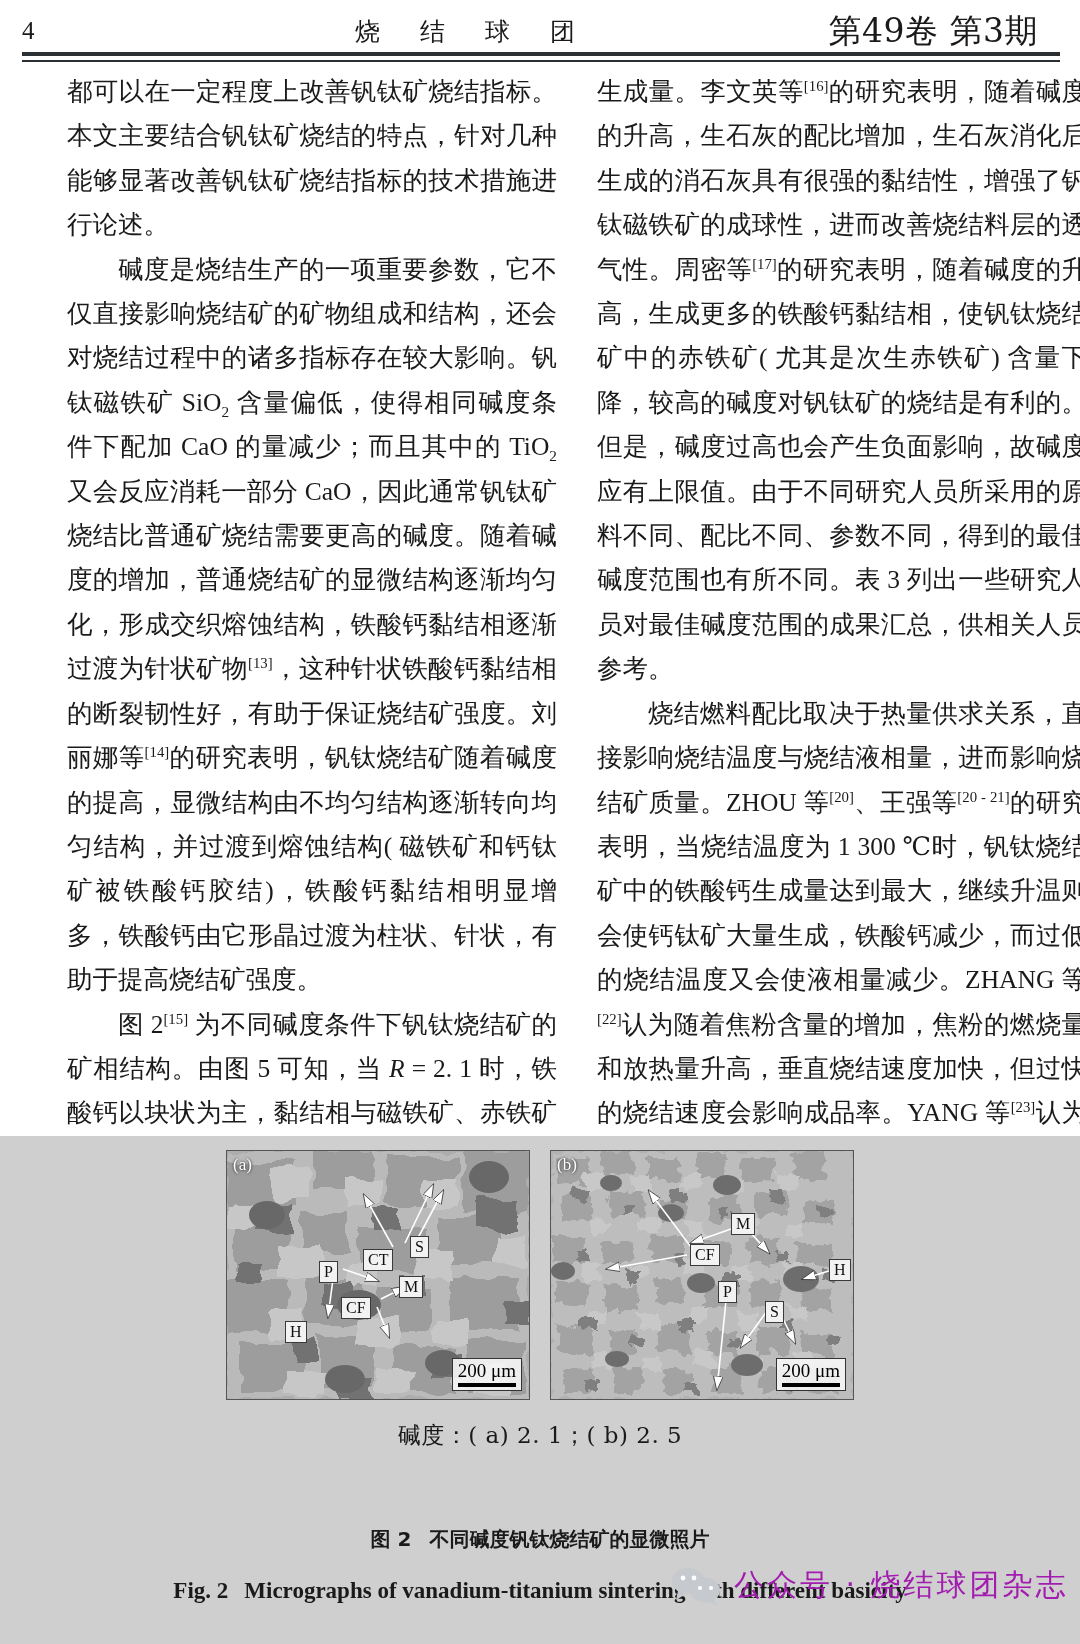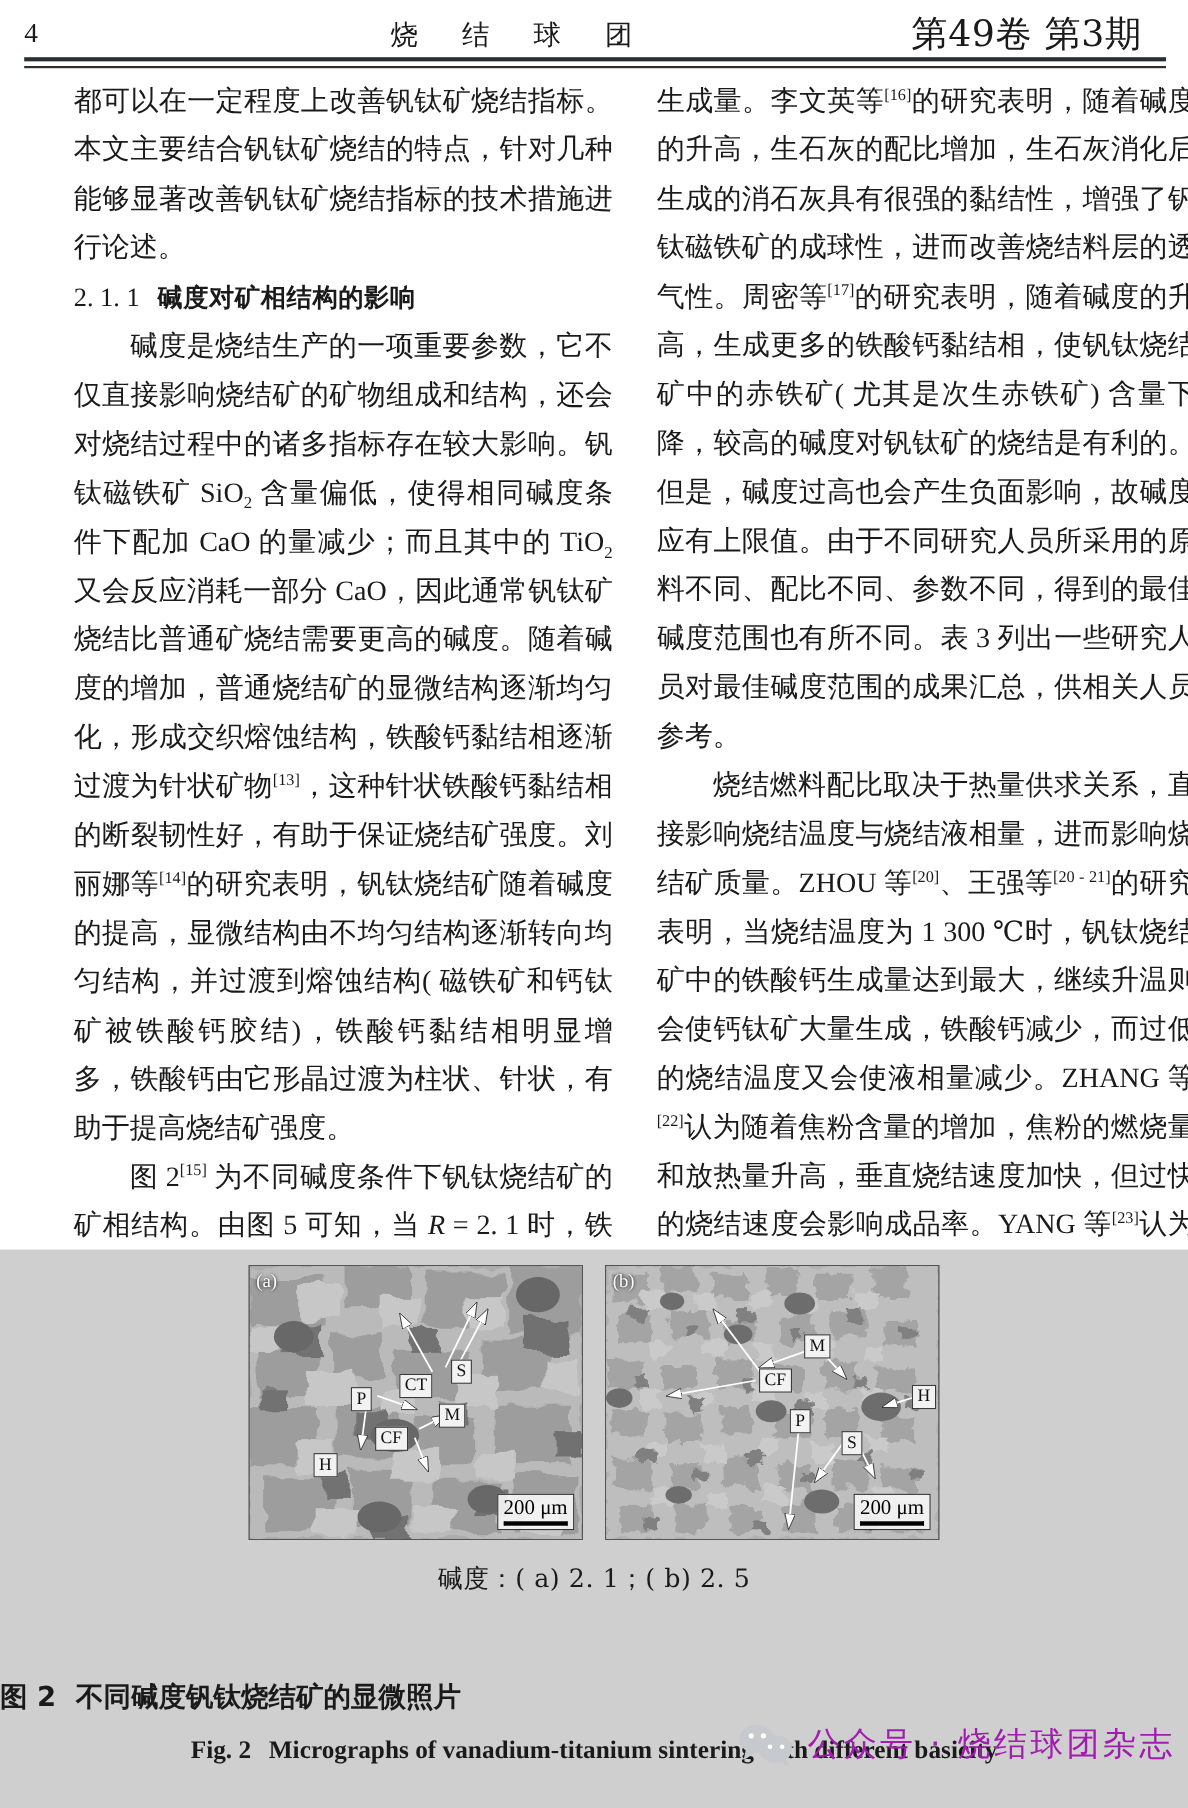--- a/index.html
+++ b/index.html
@@ -219,21 +219,22 @@
     width: 1080px;
     text-align: center;
     font-size: 21px;
     font-family: "DejaVu Serif", serif;
   }
   #fig-title-cn {
     position: absolute;
     top: 390px;
     left: 0;
     width: 1080px;
-    font-size: 25px;
+    text-align: center;
+    font-size: 20px;
     font-weight: bold;
     font-family: "DejaVu Sans", sans-serif;
   }
   #fig-title-cn .fignum { margin-right: 18px; }
   #fig-title-en {
     position: absolute;
     top: 442px;
     left: 0;
     width: 1080px;
     text-align: center;
@@ -275,21 +276,20 @@
   <div class="gap"></div>
   <div class="thin"></div>
 </div>
 
 <div id="body-cols">
 
   <div class="col left">
 
     <p class="para cont"><span>都可以在一定程度上改善钒钛矿烧结指标。本文主要结合钒钛矿烧结的特点，针对几种能够显著改善钒钛矿烧结指标的技术措施进行论述。</span></p>
 
-    <p class="heading h3"><span class="num">2. 1. 1</span><span class="htext">碱度对矿相结构的影响</span></p>
 
     <p class="para"><span>碱度是烧结生产的一项重要参数，它不仅直接影响烧结矿的矿物组成和结构，还会对烧结过程中的诸多指标存在较大影响。钒钛磁铁矿 SiO</span><sub>2</sub><span> 含量偏低，使得相同碱度条件下配加 CaO 的量减少；而且其中的 TiO</span><sub>2</sub><span> 又会反应消耗一部分 CaO，因此通常钒钛矿烧结比普通矿烧结需要更高的碱度。随着碱度的增加，普通烧结矿的显微结构逐渐均匀化，形成交织熔蚀结构，铁酸钙黏结相逐渐过渡为针状矿物</span><sup>[13]</sup><span>，这种针状铁酸钙黏结相的断裂韧性好，有助于保证烧结矿强度。刘丽娜等</span><sup>[14]</sup><span>的研究表明，钒钛烧结矿随着碱度的提高，显微结构由不均匀结构逐渐转向均匀结构，并过渡到熔蚀结构( 磁铁矿和钙钛矿被铁酸钙胶结)，铁酸钙黏结相明显增多，铁酸钙由它形晶过渡为柱状、针状，有助于提高烧结矿强度。</span></p>
 
     <p class="para"><span>图 2</span><sup>[15]</sup><span> 为不同碱度条件下钒钛烧结矿的矿相结构。由图 5 可知，当 </span><span class="ital">R</span><span> = 2. 1 时，铁酸钙以块状为主，黏结相与磁铁矿、赤铁矿以点面形式黏结；当</span><span class="ital">R</span><span> = 2. 5 时，各种矿物之间主要以熔融交织结构黏结，铁酸钙多以高强度的针状形式存在，这种结构大大改善了钒钛烧结矿质量，是碱度提高可改善钒钛烧结矿冶金性能的内因。</span></p>
 
     <p class="heading h3"><span class="num">2. 1. 2</span><span class="htext">碱度对烧结指标的影响</span></p>
 
     <p class="para"><span>提高碱度会使 CaO 与铁氧化物有更高的结合概率，在反应动力学方面有助于铁酸钙黏结相的</span></p>
   </div>
 

